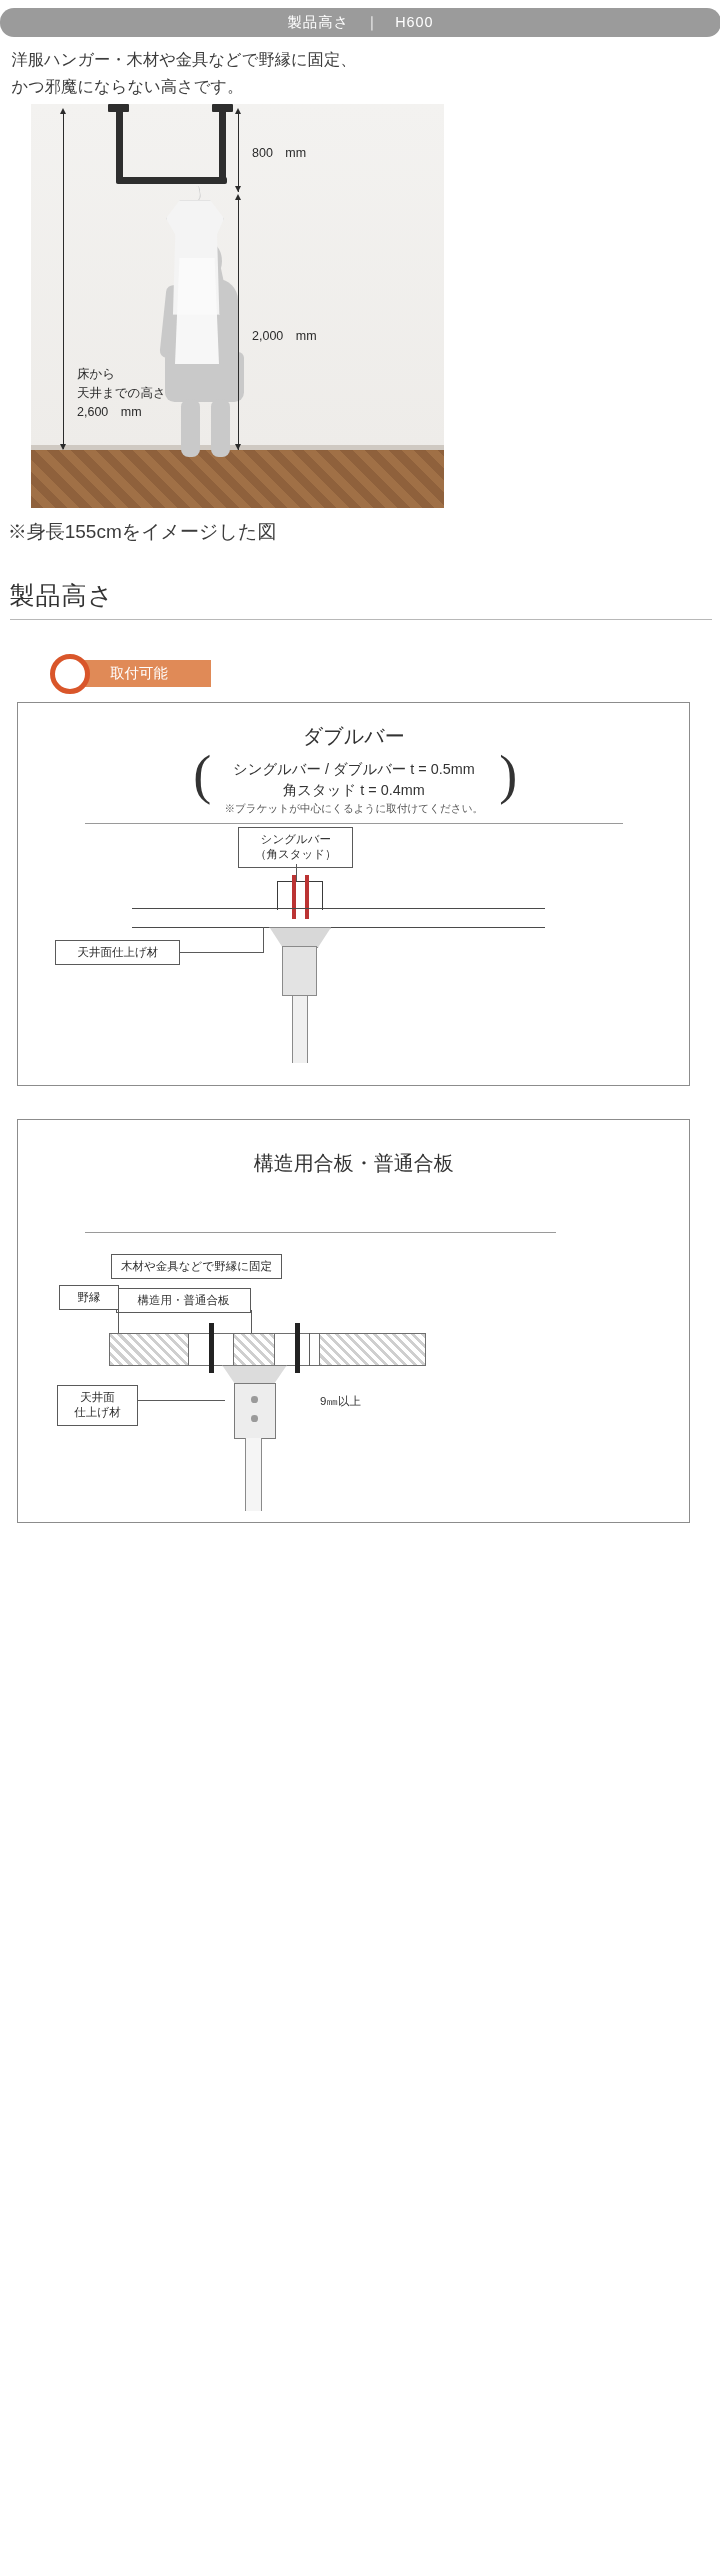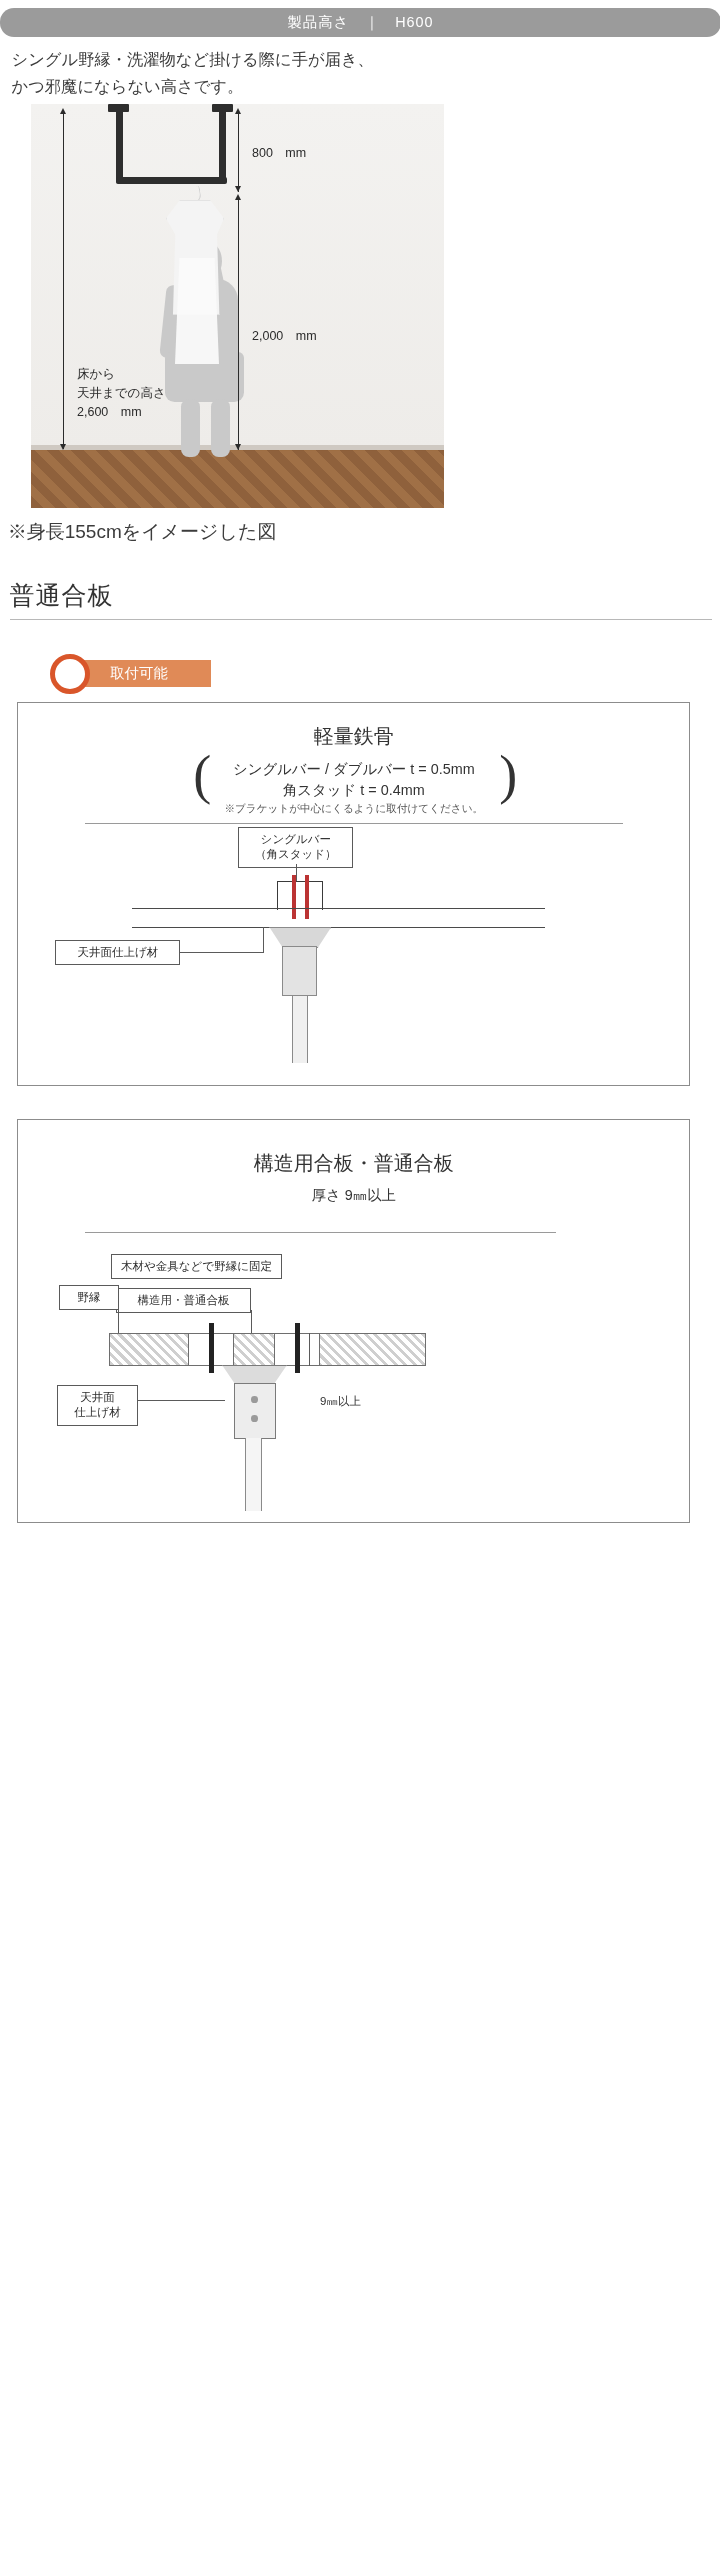--- a/index.html
+++ b/index.html
@@ -332,21 +332,21 @@
   }
 </style>
 </head>
 <body>
 
 <div class="header-band">
   <div class="label">製品高さ　｜　H600</div>
 </div>
 
 <div class="intro">
-  <div>シングル野縁・洗濯物など掛ける際に手が届き、</div>
+  <div>洋服ハンガー・木材や金具などで野縁に固定、</div>
   <div>かつ邪魔にならない高さです。</div>
 </div>
 
 <div class="photo">
   <div class="wall"></div>
   <div class="floor-edge"></div>
   <div class="floor"></div>
 
   <div class="person">
     <div class="p-arm-up"></div>
@@ -384,35 +384,35 @@
   <div class="dim-label" style="left:252px; top:144px;">800　mm</div>
 
   <div class="dim-line" style="left:238px; top:200px; height:250px;"></div>
   <div class="arrow-up" style="left:235px; top:194px;"></div>
   <div class="arrow-down" style="left:235px; top:444px;"></div>
   <div class="dim-label" style="left:252px; top:327px;">2,000　mm</div>
 </div>
 
 <div class="note-155">※身長155cmをイメージした図</div>
 
-<div class="section-title">普通合板</div>
+<div class="section-title">製品高さ</div>
 <div class="section-rule"></div>
 
 <div class="badge-wrap">
   <div class="badge-bar">
     <div class="txt">取付可能</div>
   </div>
   <div class="badge-ring"></div>
 </div>
 
 <div class="spec-box box1">
   <div class="cap-t"></div>
   <div class="cap-b"></div>
 
-  <div class="box-title" style="top:21px;">軽量鉄骨</div>
+  <div class="box-title" style="top:21px;">ダブルバー</div>
 
   <div class="brace" style="left:175px; top:46px;">(</div>
   <div class="brace" style="left:481px; top:46px;">)</div>
 
   <div class="box-sub" style="top:56px;">シングルバー / ダブルバー t = 0.5mm</div>
   <div class="box-sub" style="top:77px;">角スタッド t = 0.4mm</div>
   <div class="box-note" style="top:100px;">※ブラケットが中心にくるように取付けてください。</div>
 
   <div class="box-divider" style="left:67px; top:121px; width:538px;"></div>
 </div>
@@ -436,21 +436,20 @@
   <div class="callout" style="left:38px; top:113px; width:125px;">天井面仕上げ材</div>
   <div class="leader" style="left:163px; top:125px; width:83px; height:1px;"></div>
   <div class="leader" style="left:246px; top:100px; width:1px; height:26px;"></div>
 </div>
 
 <div class="spec-box box2">
   <div class="cap-t"></div>
   <div class="cap-b"></div>
 
   <div class="box-title" style="top:31px;">構造用合板・普通合板</div>
-  <div class="box-sub" style="top:65px;">厚さ 9㎜以上</div>
 
   <div class="box-divider" style="left:67px; top:113px; width:471px;"></div>
 </div>
 
 <div class="tech2">
   <div class="callout" style="left:108px; top:3.8px; width:171px;">木材や金具などで野縁に固定</div>
   <div class="callout" style="left:113px; top:38px; width:135px;">構造用・普通合板</div>
   <div class="callout" style="left:56px; top:35px; width:60px;">野縁</div>
 
   <div class="leader" style="left:115px; top:58px; width:1px; height:29px;"></div>

